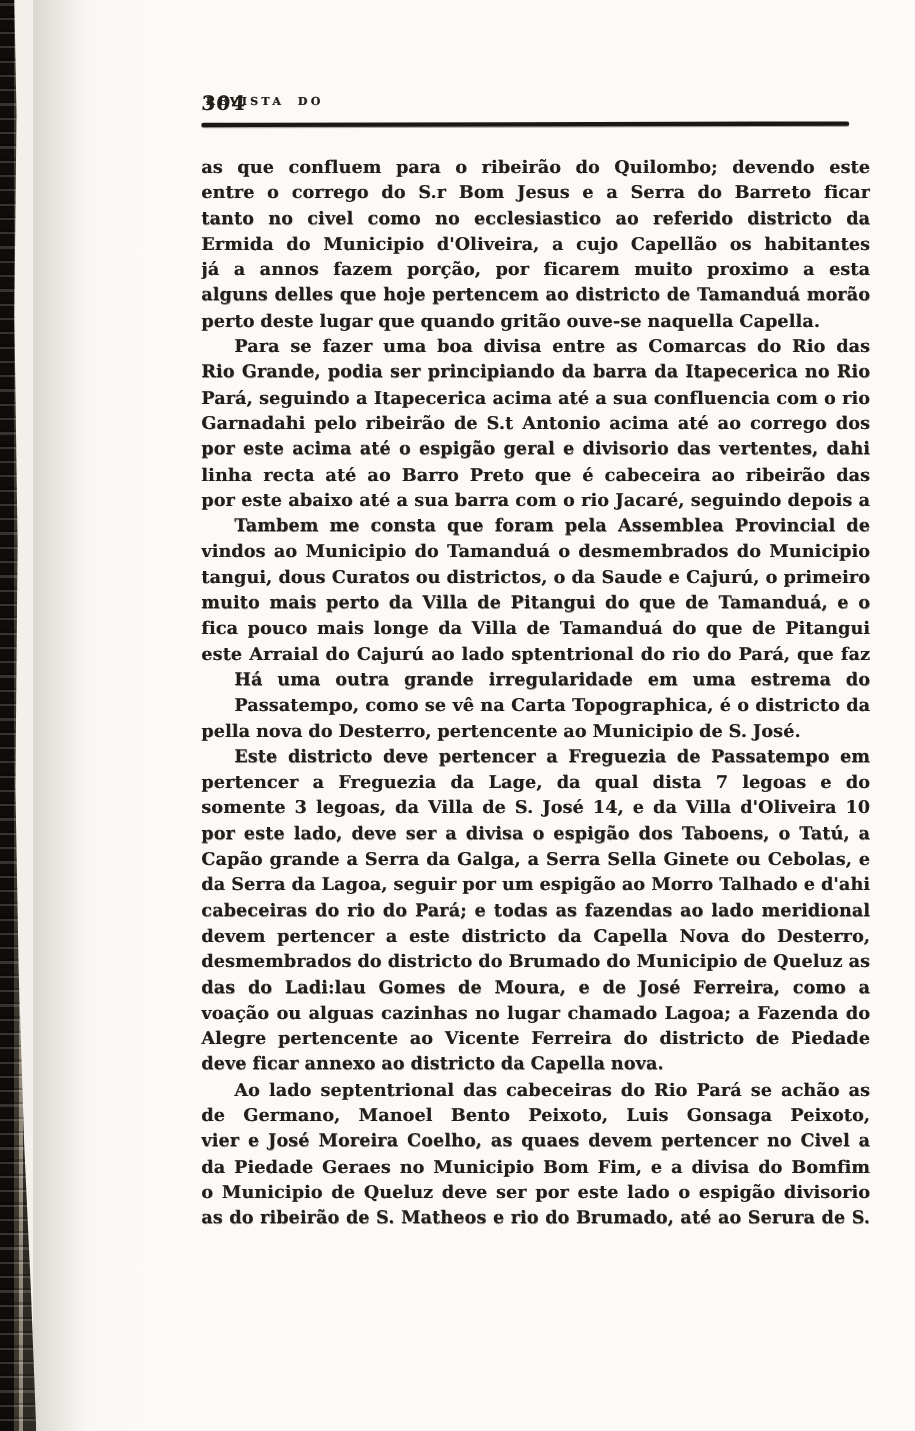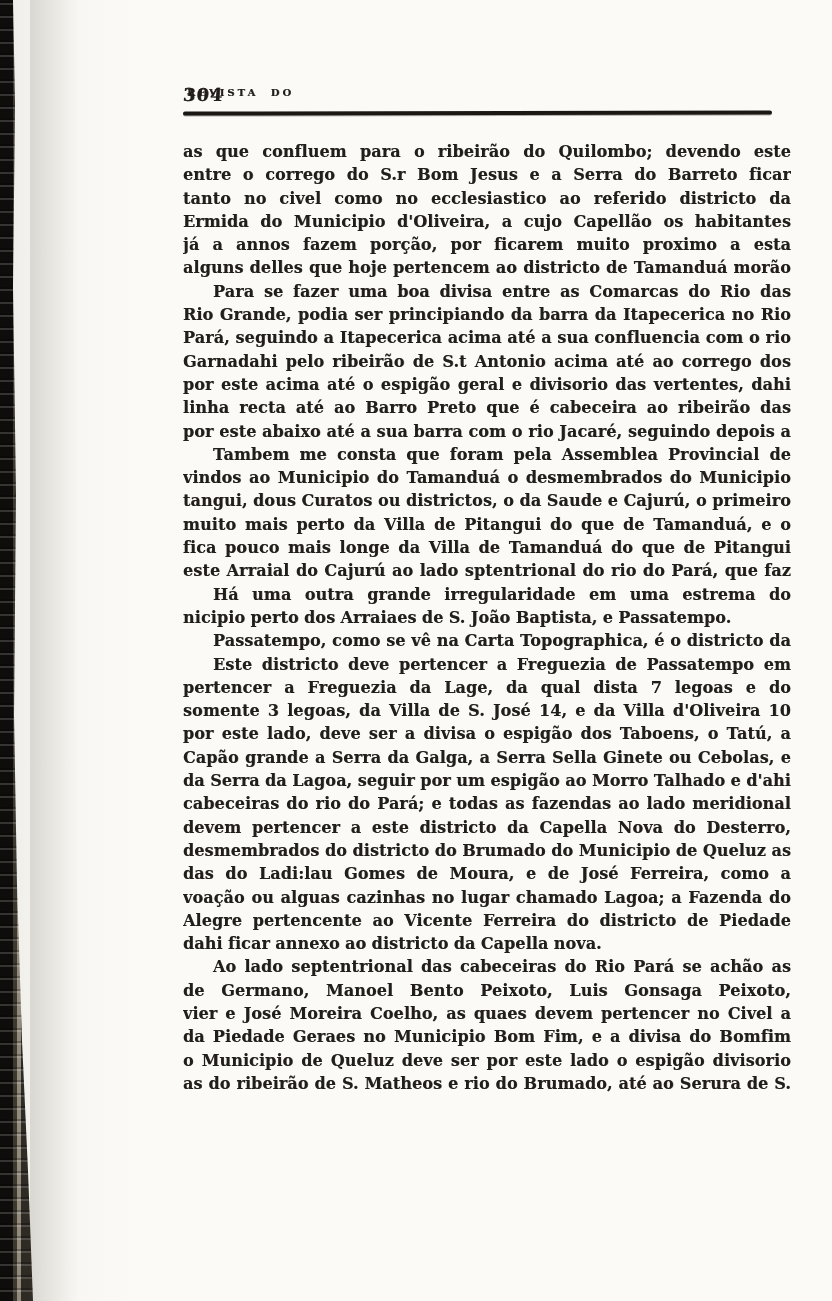--- a/index.html
+++ b/index.html
@@ -84,59 +84,60 @@
     </div>
     <div class="header-rule"></div>
     <div class="text-column">
         <div class="para">
           <div class="line">as que confluem para o ribeirão do Quilombo; devendo este territorio</div>
           <div class="line">entre o corrego do S.r Bom Jesus e a Serra do Barreto ficar pertencendo</div>
           <div class="line">tanto no civel como no ecclesiastico ao referido districto da Capella da</div>
           <div class="line">Ermida do Municipio d'Oliveira, a cujo Capellão os habitantes deste lugar</div>
           <div class="line">já a annos fazem porção, por ficarem muito proximo a esta Capella, e</div>
           <div class="line">alguns delles que hoje pertencem ao districto de Tamanduá morão tão</div>
+          <div class="line lastline">perto deste lugar que quando gritão ouve-se naquella Capella.</div>
         </div>
         <div class="para">
           <div class="line indent">Para se fazer uma boa divisa entre as Comarcas do Rio das Mortes e</div>
           <div class="line">Rio Grande, podia ser principiando da barra da Itapecerica no Rio do</div>
           <div class="line">Pará, seguindo a Itapecerica acima até a sua confluencia com o rio do</div>
           <div class="line">Garnadahi pelo ribeirão de S.t Antonio acima até ao corrego dos Muitos, e</div>
           <div class="line">por este acima até o espigão geral e divisorio das vertentes, dahi em</div>
           <div class="line">linha recta até ao Barro Preto que é cabeceira ao ribeirão das Mattas e</div>
           <div class="line">por este abaixo até a sua barra com o rio Jacaré, seguindo depois a divisão</div>
         </div>
         <div class="para">
           <div class="line indent">Tambem me consta que foram pela Assemblea Provincial de 1848</div>
           <div class="line">vindos ao Municipio do Tamanduá o desmembrados do Municipio de Pi-</div>
           <div class="line">tangui, dous Curatos ou districtos, o da Saude e Cajurú, o primeiro fica</div>
           <div class="line">muito mais perto da Villa de Pitangui do que de Tamanduá, e o Cajurú</div>
           <div class="line">fica pouco mais longe da Villa de Tamanduá do que de Pitangui estando</div>
           <div class="line">este Arraial do Cajurú ao lado sptentrional do rio do Pará, que faz uma</div>
         </div>
         <div class="para">
           <div class="line indent">Há uma outra grande irregularidade em uma estrema do mesmo Mu-</div>
-          <div class="line lastline">nicipio perto dos Arraiaes de S. João Baptista, e Passatempo.</div>
         </div>
         <div class="para">
           <div class="line indent">Passatempo, como se vê na Carta Topographica, é o districto da Ca-</div>
+          <div class="line lastline">pella nova do Desterro, pertencente ao Municipio de S. José.</div>
         </div>
         <div class="para">
           <div class="line indent">Este districto deve pertencer a Freguezia de Passatempo em logar de</div>
           <div class="line">pertencer a Freguezia da Lage, da qual dista 7 legoas e do Passatempo</div>
           <div class="line">somente 3 legoas, da Villa de S. José 14, e da Villa d'Oliveira 10 legoas;</div>
           <div class="line">por este lado, deve ser a divisa o espigão dos Taboens, o Tatú, a Serra do</div>
           <div class="line">Capão grande a Serra da Galga, a Serra Sella Ginete ou Cebolas, e parte</div>
           <div class="line">da Serra da Lagoa, seguir por um espigão ao Morro Talhado e d'ahi até as</div>
           <div class="line">cabeceiras do rio do Pará; e todas as fazendas ao lado meridional do Pará</div>
           <div class="line">devem pertencer a este districto da Capella Nova do Desterro, ficando</div>
           <div class="line">desmembrados do districto do Brumado do Municipio de Queluz as Fazen-</div>
           <div class="line">das do Ladi:lau Gomes de Moura, e de José Ferreira, como a pequena po-</div>
           <div class="line">voação ou alguas cazinhas no lugar chamado Lagoa; a Fazenda do Campo</div>
           <div class="line">Alegre pertencente ao Vicente Ferreira do districto de Piedade Geraes,</div>
-          <div class="line lastline">dahi ficar annexo ao districto da Capella nova.</div>
+          <div class="line lastline">deve ficar annexo ao districto da Capella nova.</div>
         </div>
         <div class="para">
           <div class="line indent">Ao lado septentrional das cabeceiras do Rio Pará se achão as Fazendas</div>
           <div class="line">de Germano, Manoel Bento Peixoto, Luis Gonsaga Peixoto, Domingos Xa-</div>
           <div class="line">vier e José Moreira Coelho, as quaes devem pertencer no Civel a Freguezia</div>
           <div class="line">da Piedade Geraes no Municipio Bom Fim, e a divisa do Bomfim com</div>
           <div class="line">o Municipio de Queluz deve ser por este lado o espigão divisorio dasago</div>
           <div class="line lastline">as do ribeirão de S. Matheos e rio do Brumado, até ao Serura de S. Cruz</div>
         </div>
       </div>

